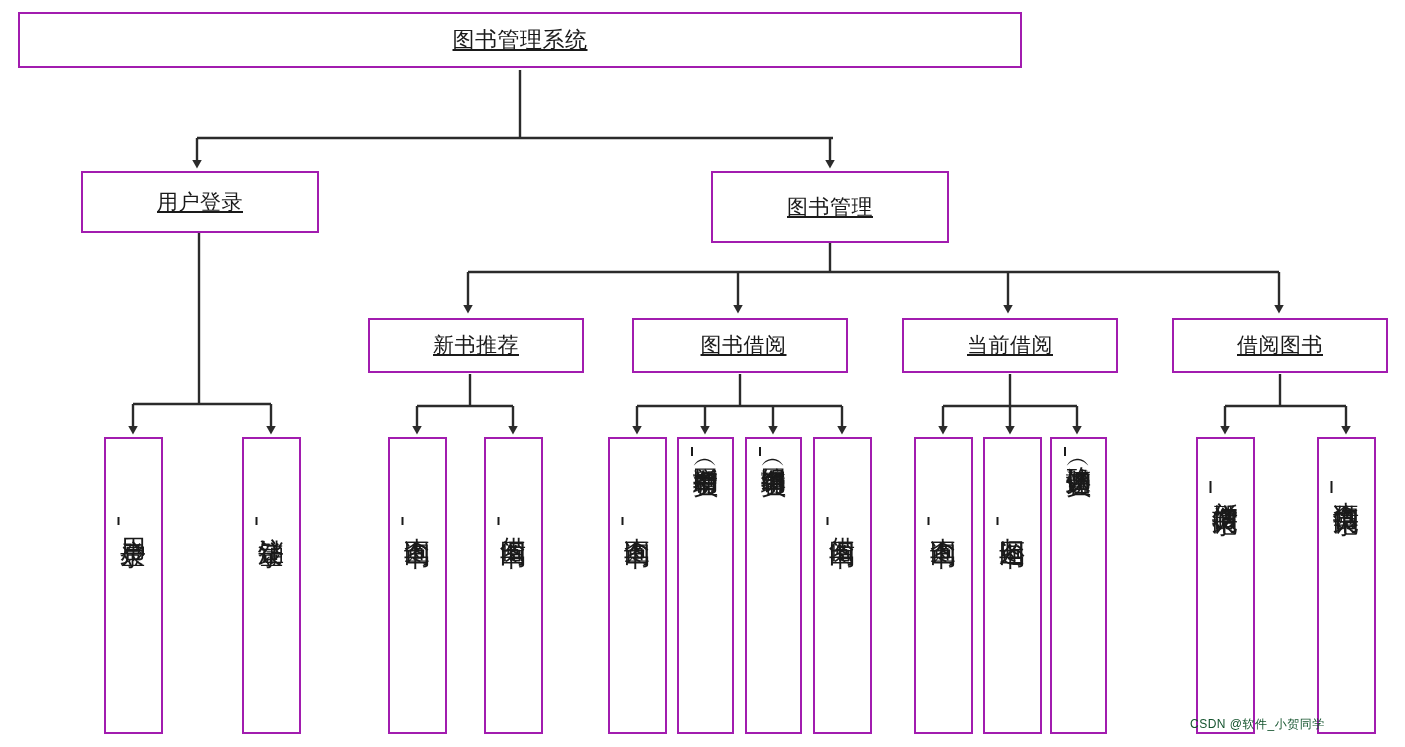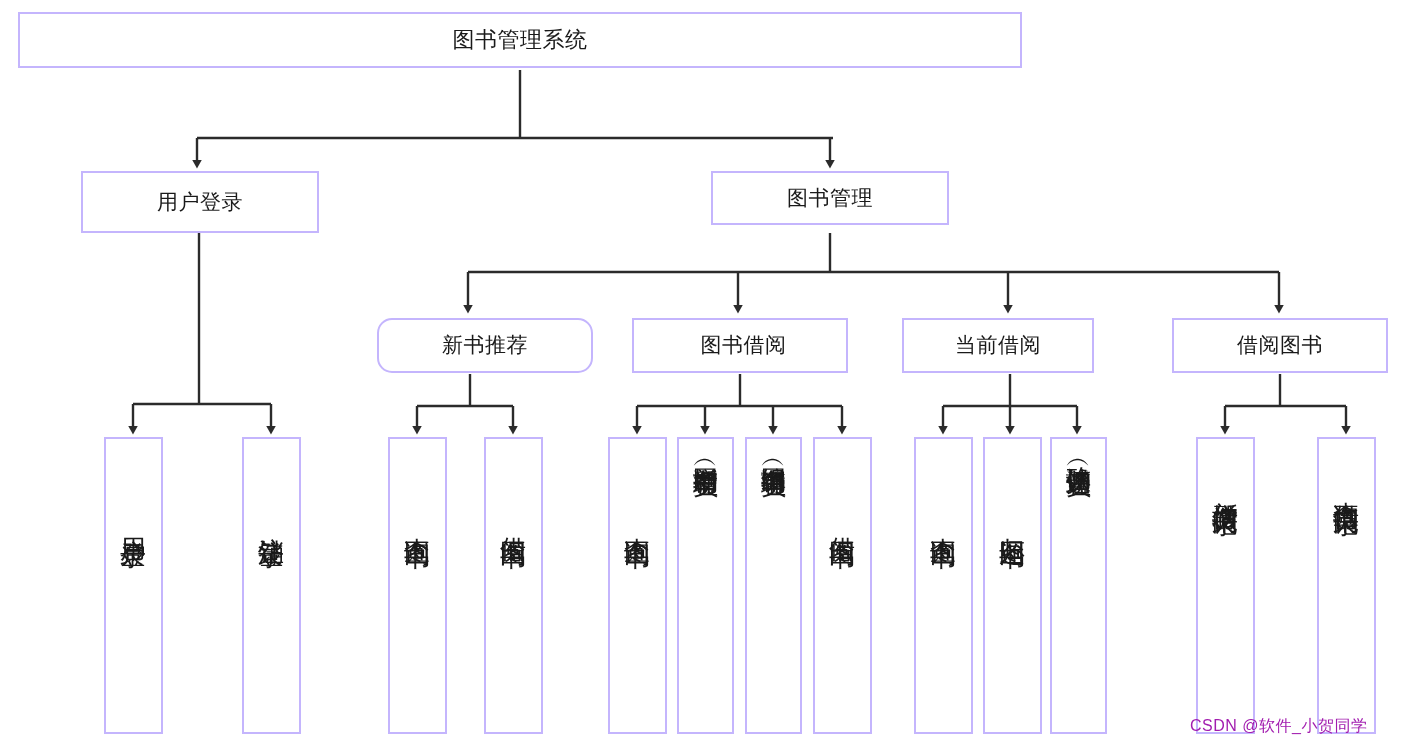--- a/index.html
+++ b/index.html
@@ -21,26 +21,27 @@
     position: absolute;
     left: 0;
     top: 0;
     width: 1405px;
     height: 747px;
     pointer-events: none;
   }
   .node {
     position: absolute;
     box-sizing: border-box;
-    border: 2px solid #c4b5fd;
+    border: 2px solid #a21caf;
     background: #ffffff;
     display: flex;
     align-items: center;
     justify-content: center;
     color: #1a1a1a;
+    text-decoration: underline;
   }
   .node .label {
     display: block;
     text-align: center;
     line-height: 1.18;
   }
   .node.horiz .label {
     font-size: 21px;
     letter-spacing: 0.5px;
     white-space: nowrap;
@@ -59,22 +60,22 @@
     letter-spacing: 2px;
     line-height: 1;
     margin: 0 auto;
   }
   .node.vert.tall-text .label {
     font-size: 25px;
     letter-spacing: 1px;
   }
   .watermark {
     position: absolute;
-    font-size: 16px;
-    color: #a21caf;
+    font-size: 12px;
+    color: #14532d;
     white-space: nowrap;
     letter-spacing: 0.5px;
   }
 </style>
 </head>
 <body>
 
 <div id="canvas">
 
   <svg id="wires" viewBox="0 0 1405 747" xmlns="http://www.w3.org/2000/svg">
@@ -128,33 +129,33 @@
   </svg>
 
   <div class="node horiz root" style="left:18px; top:12px; width:1004px; height:56px;">
     <span class="label">图书管理系统</span>
   </div>
 
   <div class="node horiz" style="left:81px; top:171px; width:238px; height:62px;">
     <span class="label">用户登录</span>
   </div>
 
-  <div class="node horiz" style="left:711px; top:171px; width:238px; height:54px;">
+  <div class="node horiz" style="left:711px; top:171px; width:238px; height:72px;">
     <span class="label">图书管理</span>
   </div>
 
-  <div class="node horiz" style="left:377px; top:318px; width:216px; height:55px;border-radius:15px;">
+  <div class="node horiz" style="left:368px; top:318px; width:216px; height:55px;">
     <span class="label">新书推荐</span>
   </div>
 
   <div class="node horiz" style="left:632px; top:318px; width:216px; height:55px;padding-left:7px;">
     <span class="label">图书借阅</span>
   </div>
 
-  <div class="node horiz" style="left:902px; top:318px; width:192px; height:55px;">
+  <div class="node horiz" style="left:902px; top:318px; width:216px; height:55px;">
     <span class="label">当前借阅</span>
   </div>
 
   <div class="node horiz" style="left:1172px; top:318px; width:216px; height:55px;">
     <span class="label">借阅图书</span>
   </div>
 
   <div class="node vert" style="left:104px; top:437px; width:59px; height:297px; padding-top:78px;">
     <span class="label">用户登录</span>
   </div>

